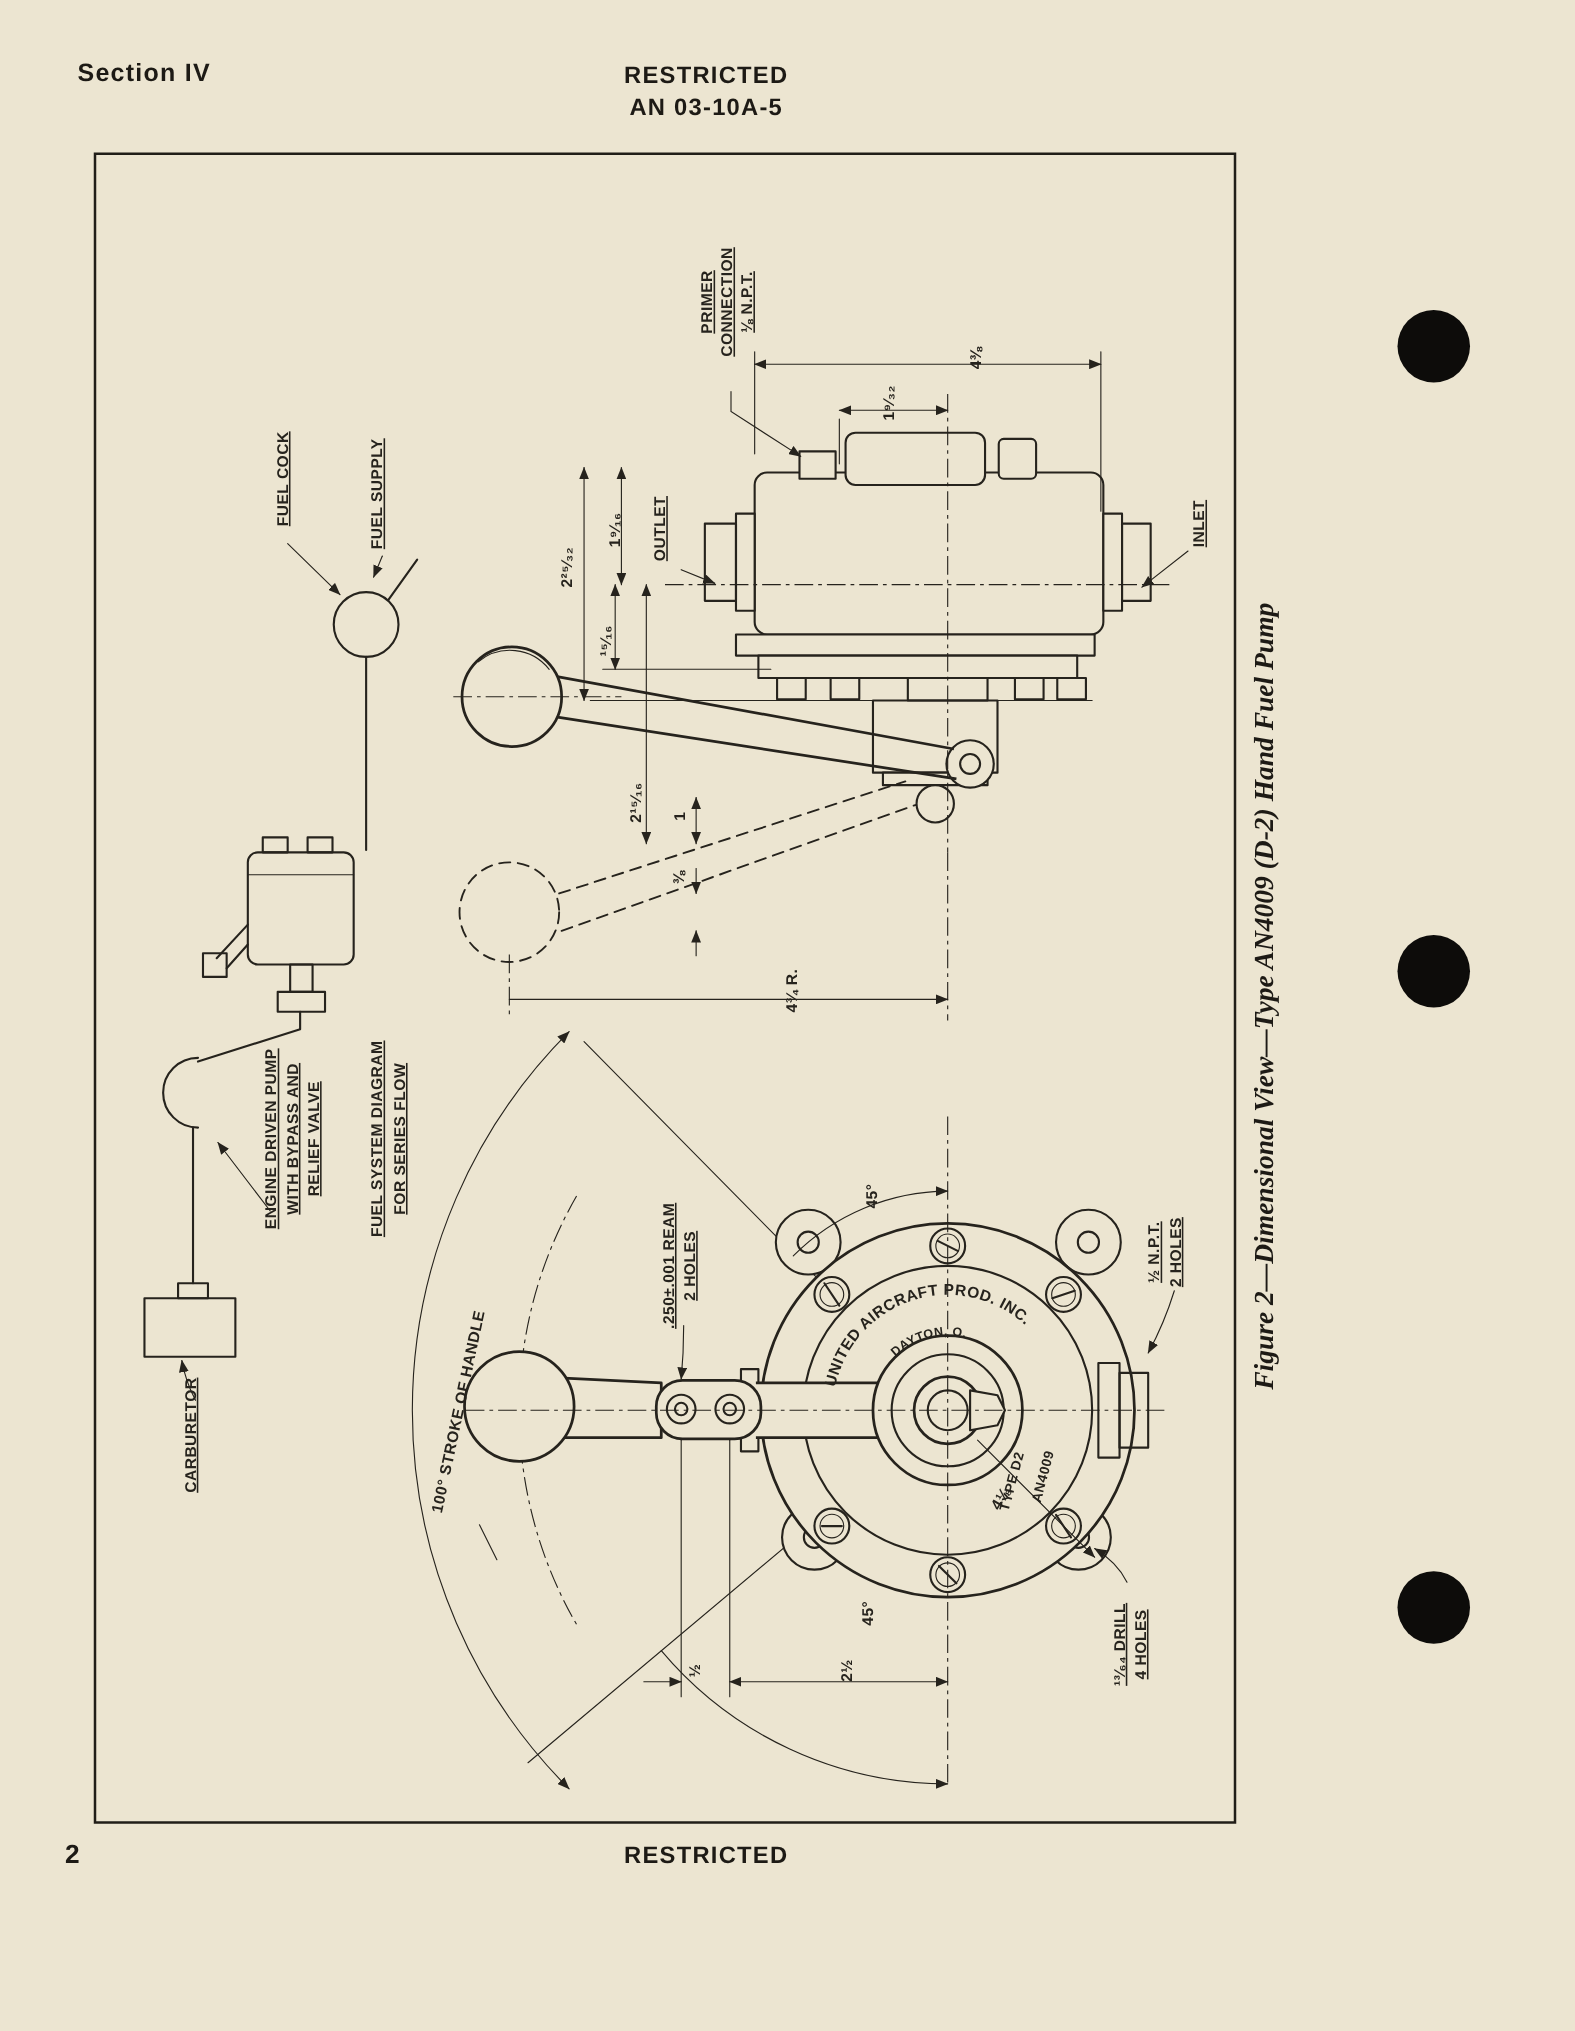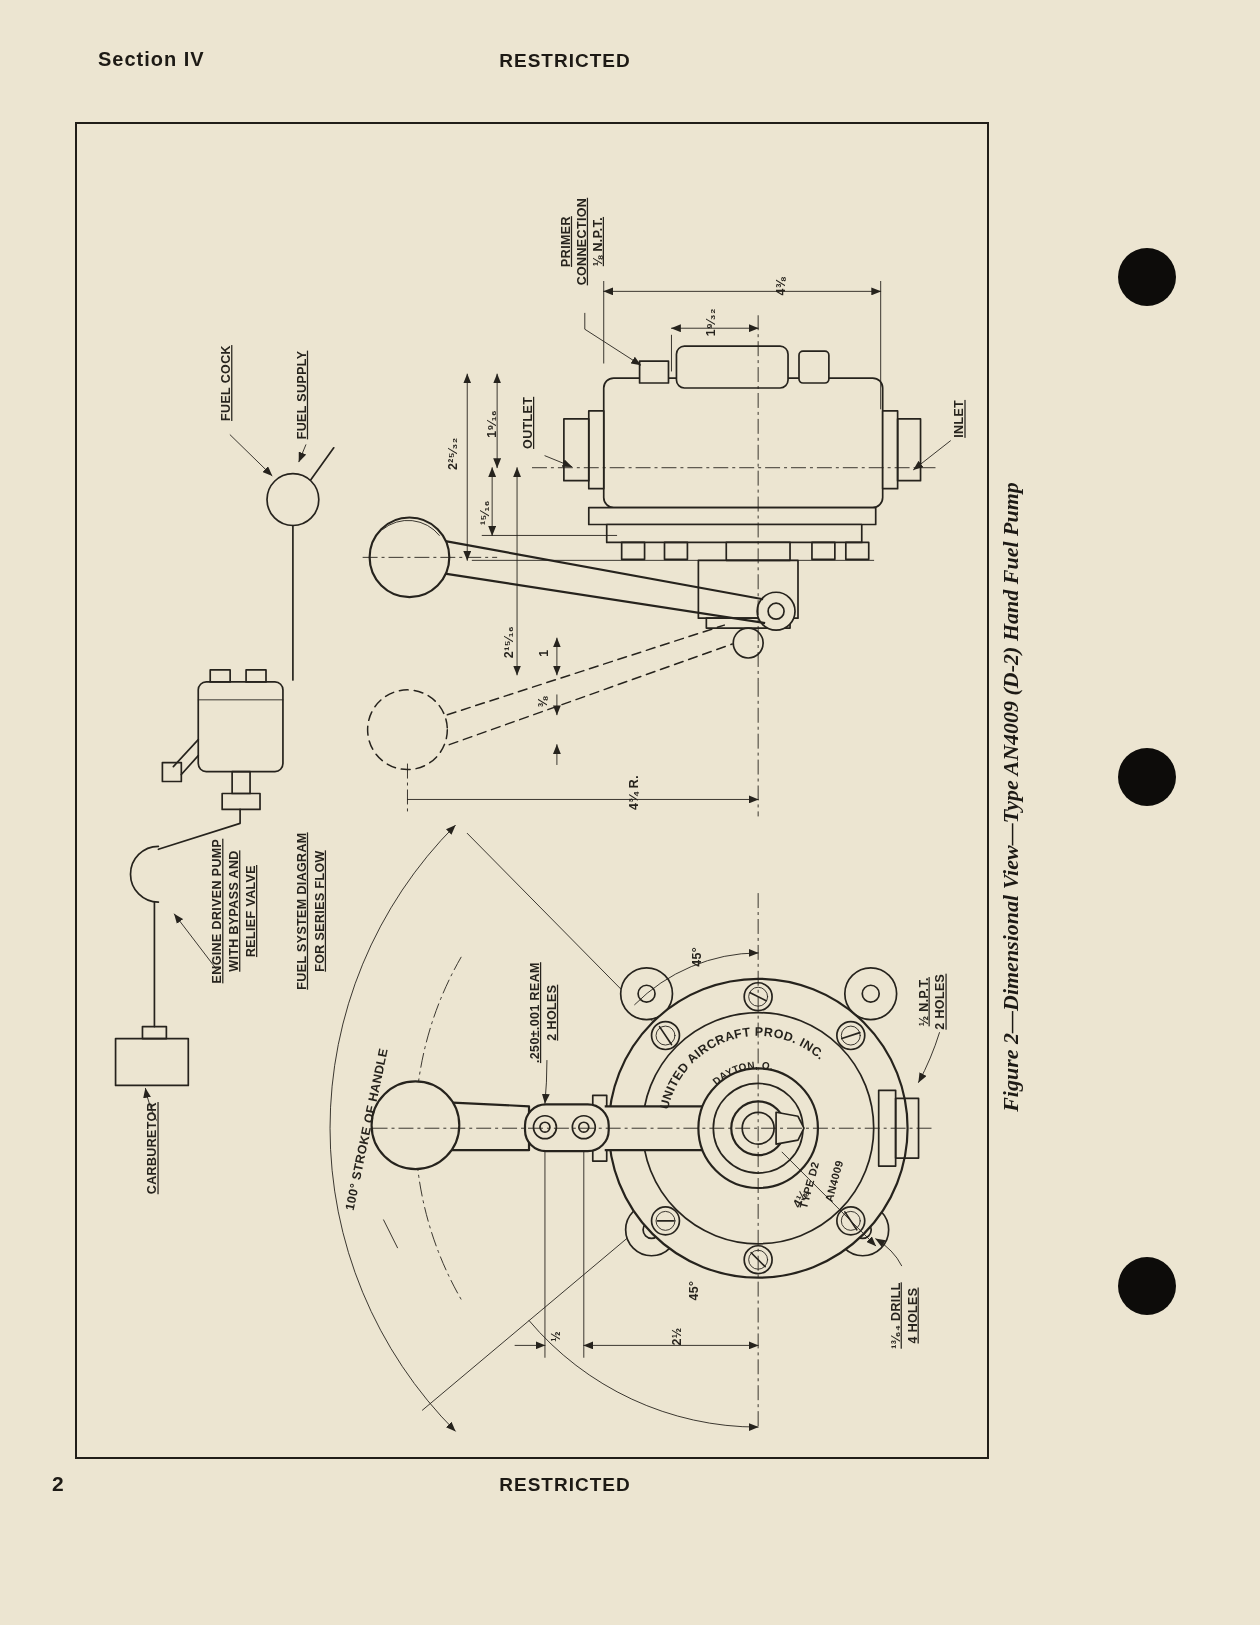--- a/index.html
+++ b/index.html
@@ -1,19 +1,19 @@
 <!DOCTYPE html>
 <html><head>
 <meta charset="utf-8">
 <style>
   html,body{margin:0;padding:0;}
   body{width:1260px;height:1625px;background:#d8d2c0;font-family:"Liberation Sans",sans-serif;}
   .page{position:relative;width:1260px;height:1625px;background:#ece5d1;overflow:hidden;}
   .hdr{position:absolute;color:#1d1a15;font-weight:bold;}
-  .hdr-section{left:62px;top:48px;font-size:20px;letter-spacing:1px;margin-left:36px;}
+  .hdr-section{left:62px;top:48px;font-size:20px;letter-spacing:1px;}
   .hdr-center{left:110px;top:48px;width:910px;text-align:center;font-size:19px;letter-spacing:1px;line-height:26px;}
   .ftr-page{position:absolute;left:52px;top:1472px;font-size:21px;font-weight:bold;color:#1d1a15;}
   .ftr-center{position:absolute;left:110px;top:1474px;width:910px;text-align:center;font-size:19px;font-weight:bold;letter-spacing:1px;color:#1d1a15;}
   .figbox{position:absolute;left:75px;top:122px;width:910px;height:1333px;border:2.5px solid #211e18;background:#ece5d1;}
   .punch{position:absolute;width:58px;height:58px;border-radius:50%;background:#0d0c0a;}
   .caption{position:absolute;left:1013px;top:797px;width:680px;height:30px;transform:translate(-50%,-50%) rotate(-90deg);
            font-family:"Liberation Serif",serif;font-style:italic;font-weight:bold;font-size:22px;color:#1d1a15;text-align:center;white-space:nowrap;}
   svg{display:block;}
   .t{font-family:"Liberation Sans",sans-serif;font-weight:bold;fill:#26231d;letter-spacing:0.4px;}
   .s13{font-size:12.5px;} .s11{font-size:11px;} .s10{font-size:10px;}
@@ -25,20 +25,21 @@
   .pap{fill:#ece5d1;}
 </style>
 </head>
 <body>
 
 <div class="page">
 
   <div class="hdr hdr-section">Section IV</div>
   <div class="hdr hdr-center">
     <div>RESTRICTED</div>
+    <div>AN 03-10A-5</div>
   </div>
 
   <div class="figbox">
   <svg viewBox="0 0 910 1333" width="910" height="1328">
     <defs>
       <marker id="ar" viewBox="0 0 10 8" refX="9.5" refY="4" markerWidth="11" markerHeight="9" orient="auto-start-reverse">
         <path d="M0,0 L10,4 L0,8 Z" fill="#26231d"></path>
       </marker>
       <pattern id="kn" patternUnits="userSpaceOnUse" width="7" height="7">
         <path d="M0,0 L7,7 M7,0 L0,7" stroke="#26231d" stroke-width="0.9"></path>

